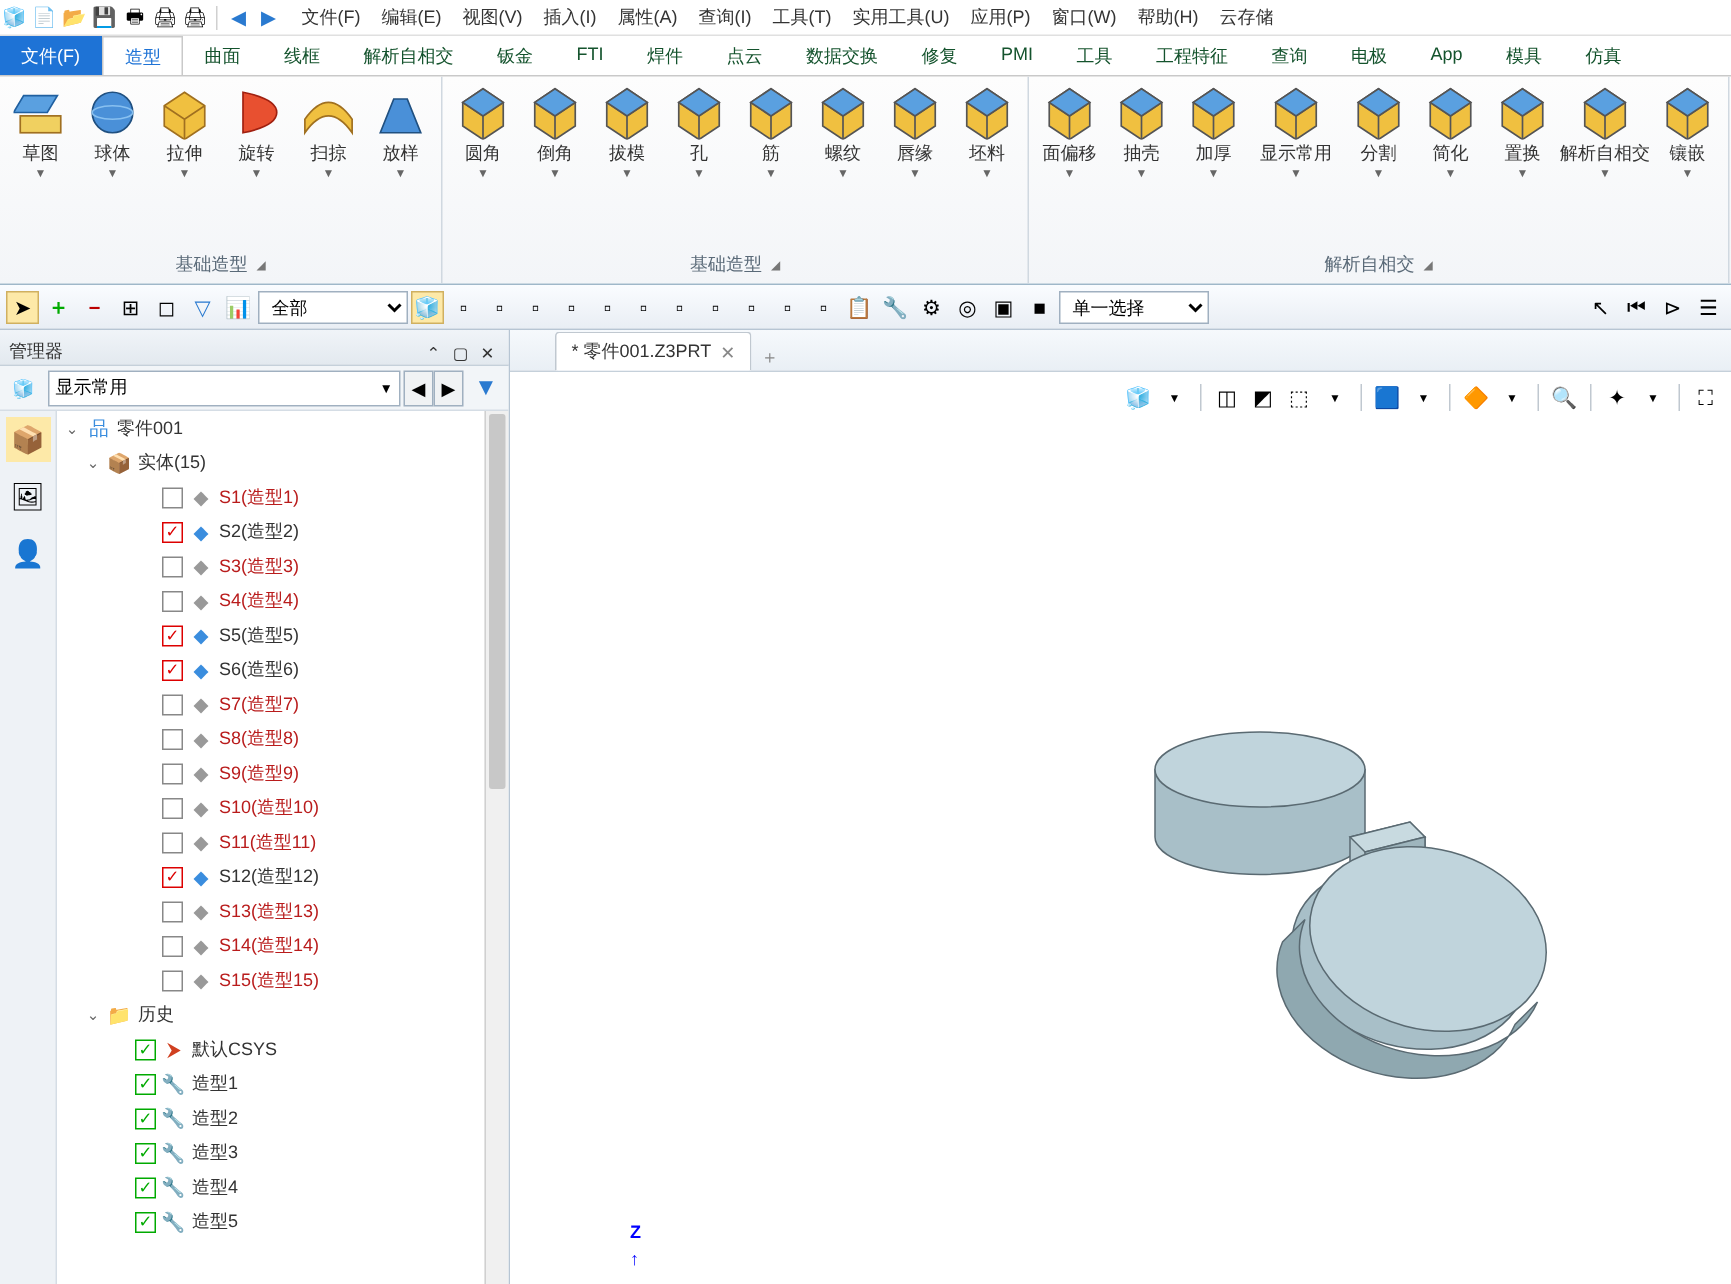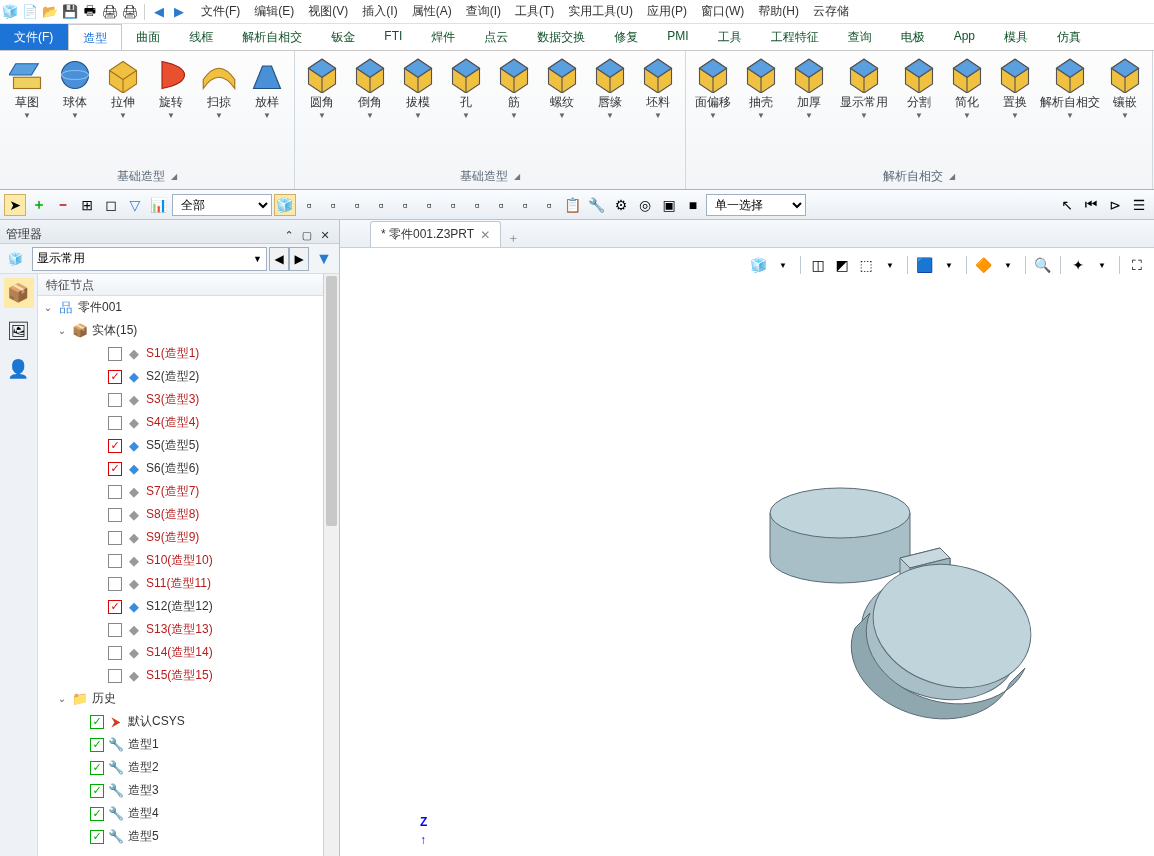--- a/index.html
+++ b/index.html
@@ -455,21 +455,20 @@
       </div>
       <div class="fltr">▼</div>
     </div>
     <div class="body">
       <div class="sidebar">
         <div class="sbtn" style="background:#fde9a8">📦</div>
         <div class="sbtn">🖼</div>
         <div class="sbtn">👤</div>
       </div>
       <div class="tree">
-        <div class="hdr">特征节点</div>
         <div class="node">
           <span class="exp">⌄</span>
           <span class="nico" style="color:#3a8dde">品</span>
           <span class="nlbl">零件001</span>
         </div>
         <div class="node ind1">
           <span class="exp">⌄</span>
           <span class="nico">📦</span>
           <span class="nlbl">实体(15)</span>
         </div>

